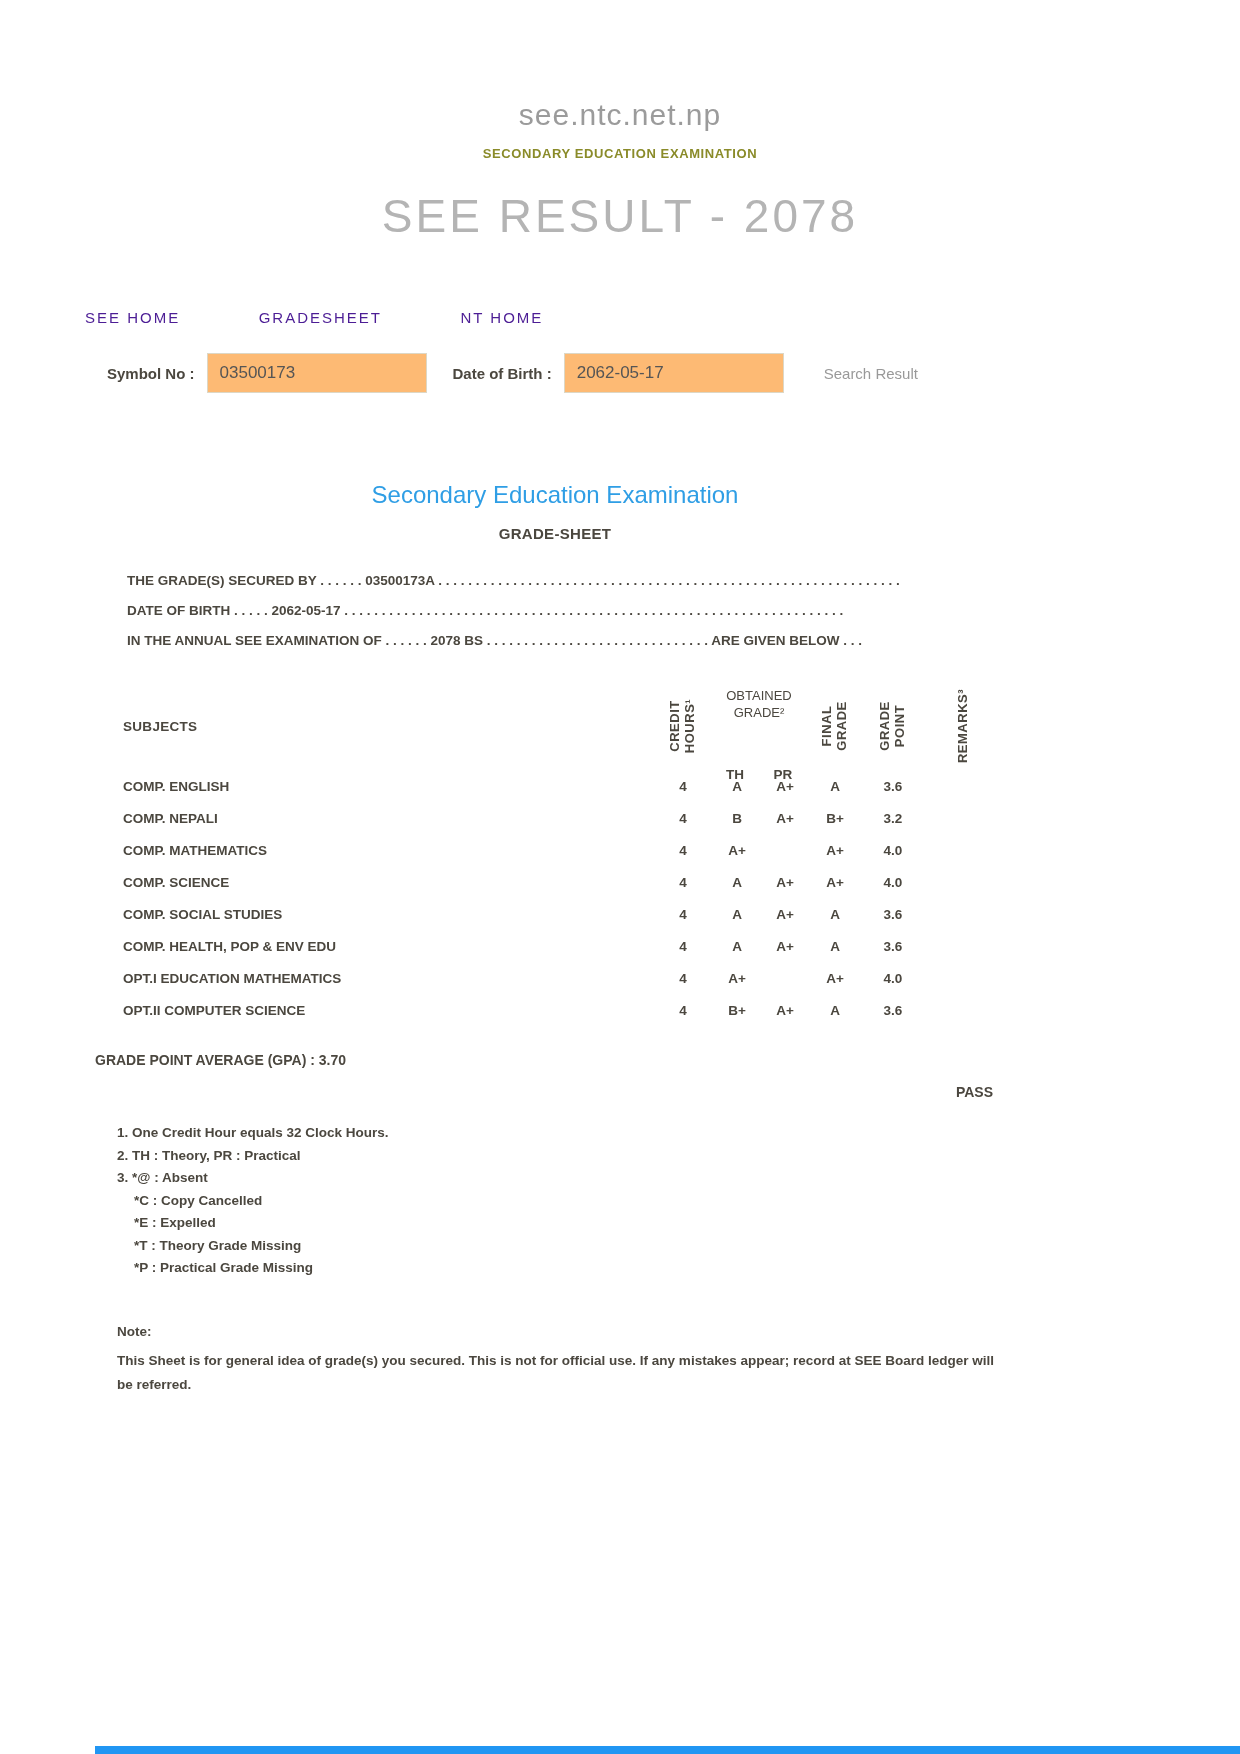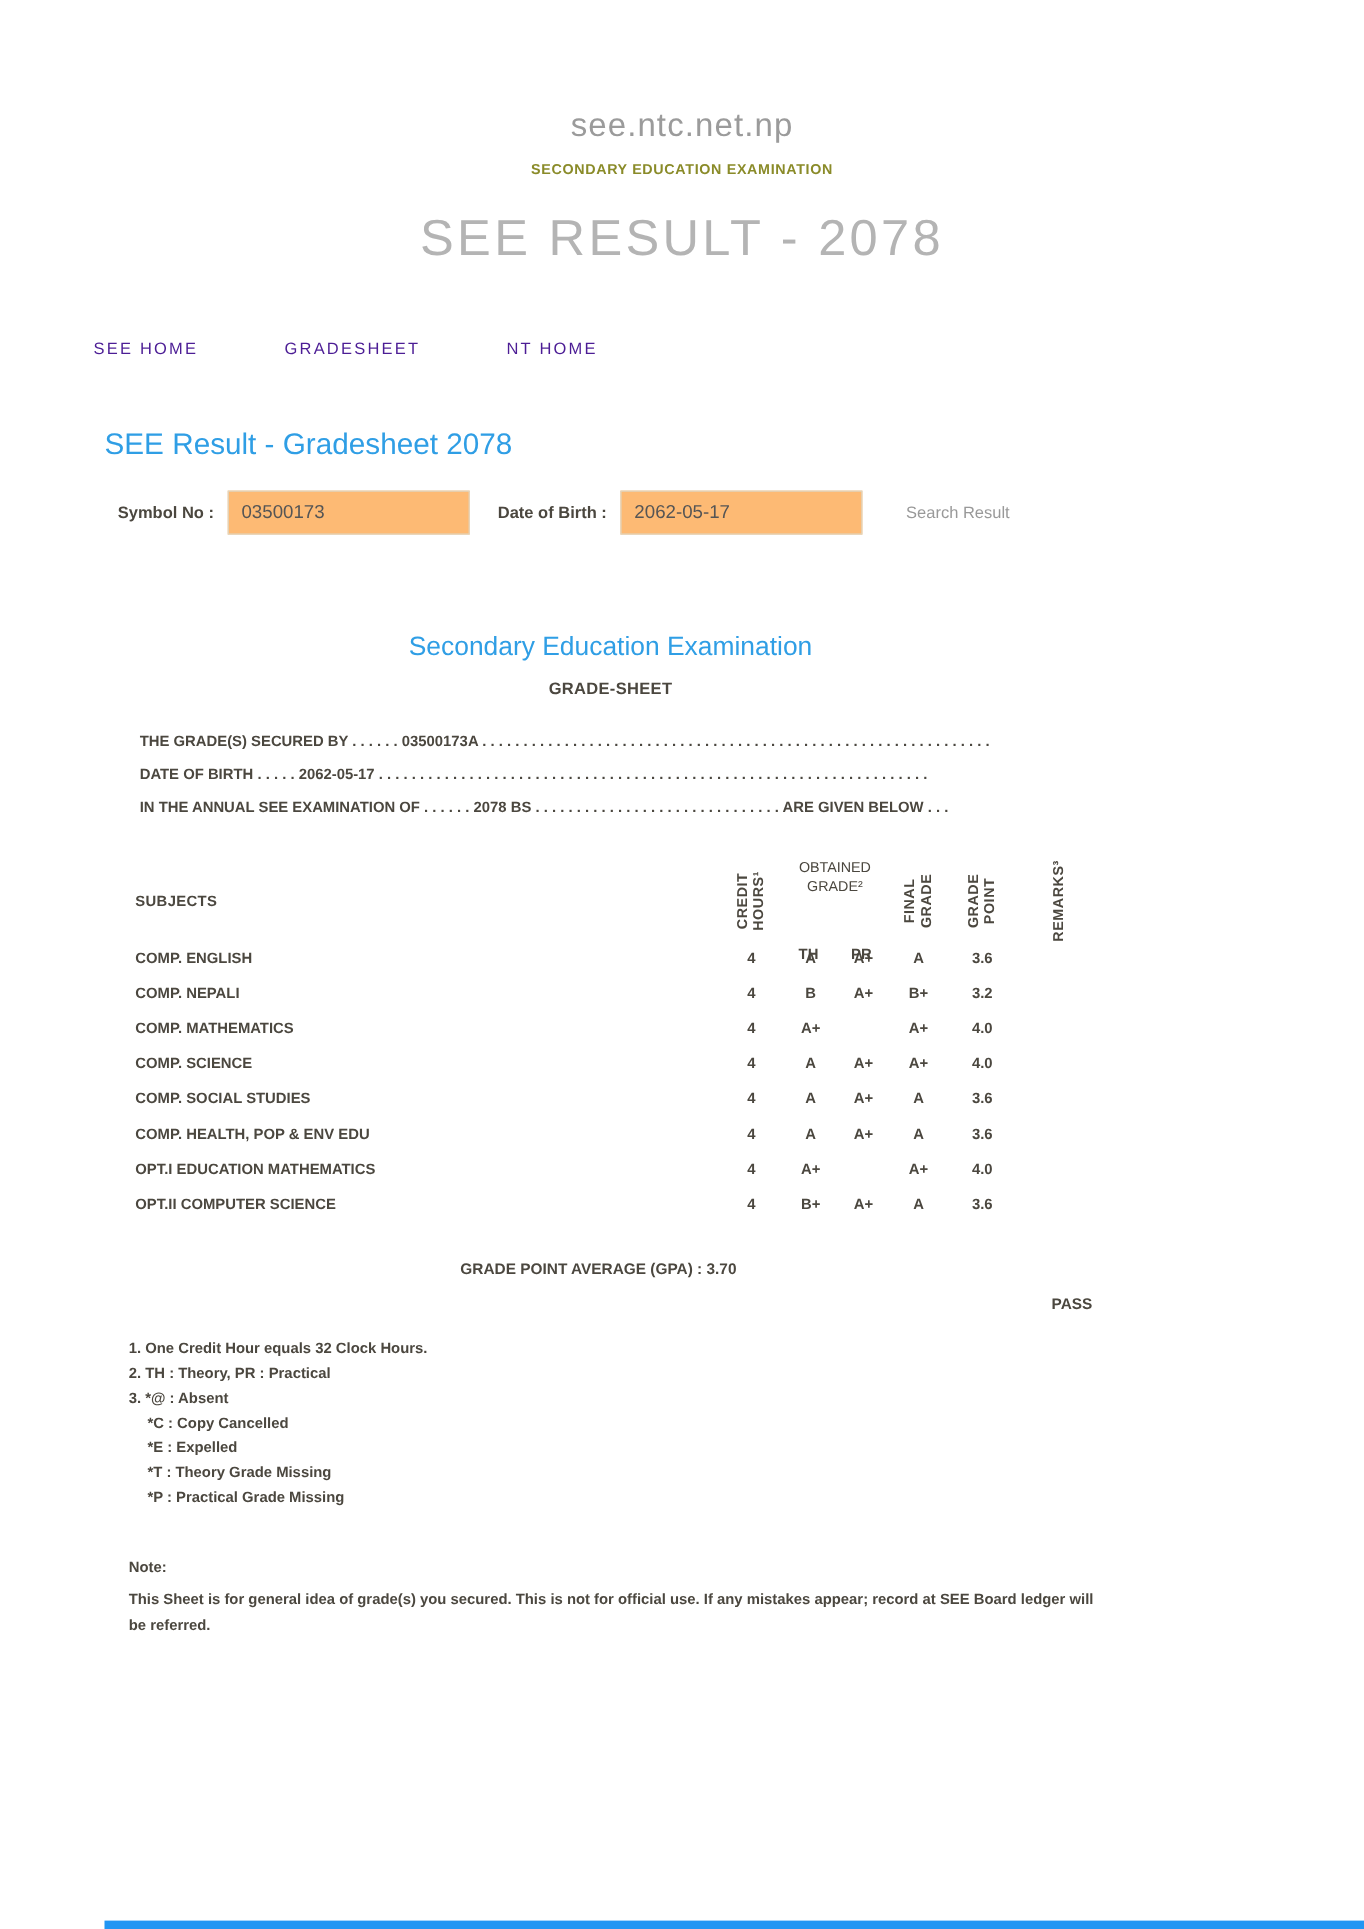--- a/index.html
+++ b/index.html
@@ -30,21 +30,21 @@
   .search-btn { background:none; border:none; font-family:"Liberation Sans", sans-serif; font-size:15px; color:#999; margin-left:40px; cursor:pointer; }
   
   .sheet { width:920px; margin:88px 0 0 95px; }
   .sheet-heading { text-align:center; font-size:24px; color:#2f9ee5; font-weight:400; }
   .sheet-subheading { text-align:center; font-size:15px; font-weight:bold; margin-top:16px; letter-spacing:.3px; }
   .intro-lines { margin:24px 0 0 32px; }
   .intro-line { font-size:13.5px; font-weight:bold; white-space:nowrap; overflow:hidden; height:30px; line-height:30px; max-width:860px; }
   
   .grade-table { margin-top:26px; }
   .t-header { display:flex; height:88px; }
-  .t-row { display:flex; height:32px; }
+  .t-row { display:flex; height:32px; align-items:center; }
   .c-subject { width:560px; padding-left:28px; text-align:left; }
   .c-credit { width:56px; text-align:center; }
   .c-th { width:52px; text-align:center; }
   .c-pr { width:44px; text-align:center; }
   .c-final { width:56px; text-align:center; }
   .c-gp { width:60px; text-align:center; }
   .c-remarks { width:80px; text-align:center; }
   .t-header .cell { position:relative; }
   .t-header .c-subject { display:flex; align-items:center; }
   .hd-text { font-size:13.5px; font-weight:bold; letter-spacing:.3px; }
@@ -54,21 +54,21 @@
     width:86px; text-align:center; line-height:1.15;
     font-size:13px; font-weight:bold; letter-spacing:.5px; white-space:nowrap;
   }
   .rot span { display:block; }
   .c-obtained { width:96px; display:flex; flex-direction:column; justify-content:space-between; padding:6px 0 2px 0; }
   .obt-label { text-align:center; font-size:13px; font-weight:normal; line-height:1.3; }
   .obt-sub { display:flex; }
   .obt-sub div { width:50%; text-align:center; font-size:13.5px; font-weight:bold;margin-top:45px; }
   .t-row div { font-size:13.5px; font-weight:bold; }
   
-  .gpa-line { text-align:center; padding-right:22px; font-size:14px; font-weight:bold; margin-top:26px; }
+  .gpa-line { text-align:left; padding-right:22px; font-size:14px; font-weight:bold; margin-top:26px; }
   .result-status { text-align:right; padding-right:22px; font-size:14px; font-weight:bold; margin-top:16px; }
   
   .footnotes { margin:22px 0 0 117px; }
   .fn { font-size:13.5px; font-weight:bold; line-height:22.5px; }
   .fn.indent { padding-left:17px; }
   .note-block { margin:44px 0 0 117px; max-width:880px; }
   .note-label { font-size:13.5px; font-weight:bold; }
   .note-body { font-size:13.5px; font-weight:bold; margin-top:10px; line-height:24px; }
   
   .bottom-bar { position:absolute; bottom:0; left:95px; right:0; height:8px; background:#2196f3; }
@@ -83,21 +83,20 @@
     <div class="exam-subtitle">SECONDARY EDUCATION EXAMINATION</div>
     <div class="page-title">SEE RESULT - 2078</div>
   </div>
 
   <div class="top-nav">
     <a>SEE HOME</a>
     <a>GRADESHEET</a>
     <a>NT HOME</a>
   </div>
 
-  <h1 class="section-heading">SEE Result - Gradesheet 2078</h1>
 
   <div class="search-form">
     <span class="field-label">Symbol No :</span>
     <input class="text-input" type="text" value="03500173" style="">
     <span class="field-label dob-label">Date of Birth :</span>
     <input class="text-input" type="text" value="2062-05-17" style="">
     <button class="search-btn">Search Result</button>
   </div>
 
   <div class="sheet">

